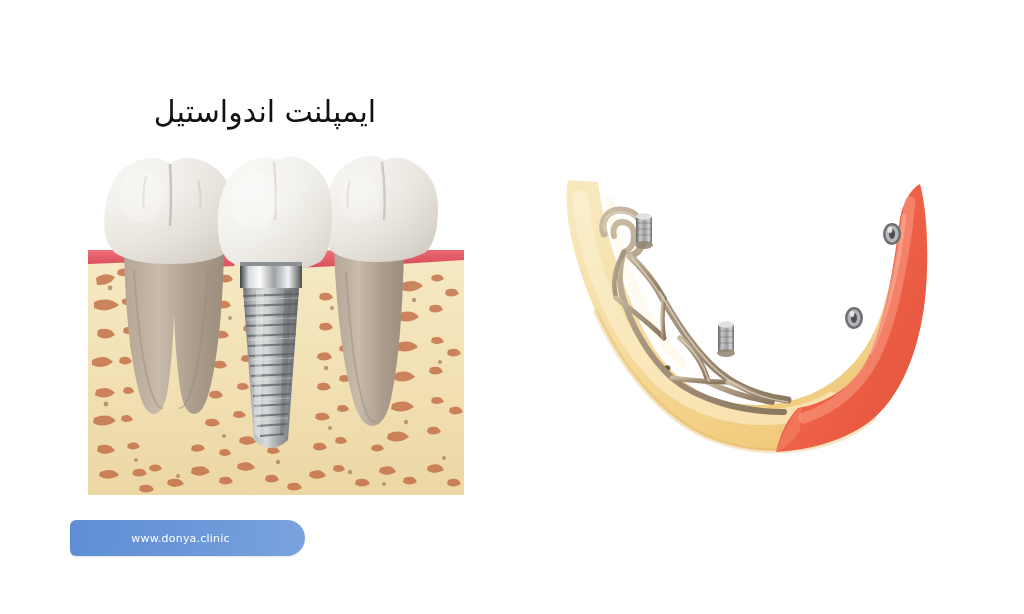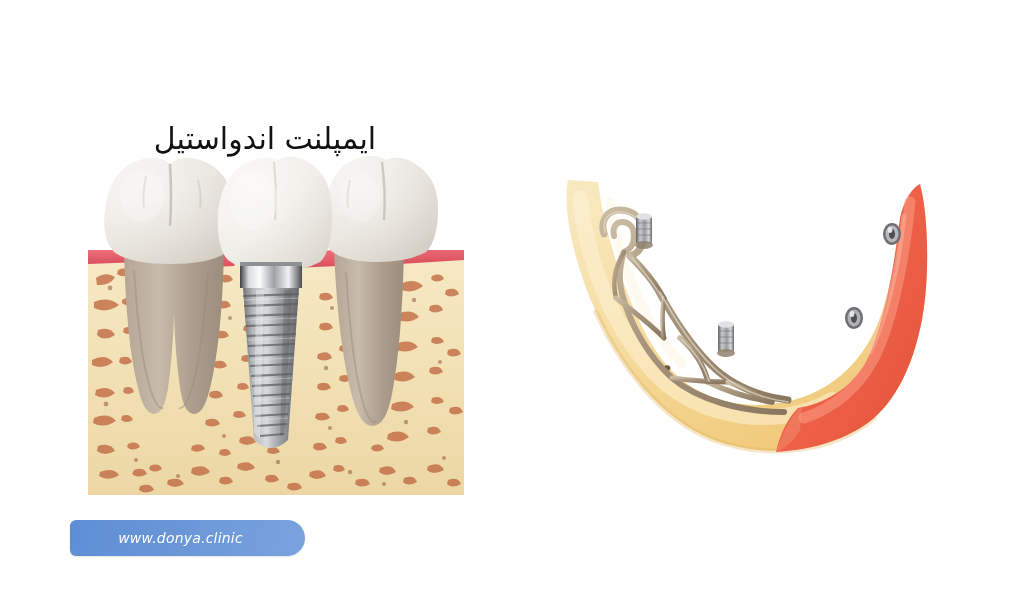--- a/index.html
+++ b/index.html
@@ -27,21 +27,20 @@
     position: absolute;
     top: 92px;
     font-size: 30px;
     line-height: 40px;
     color: #121212;
     direction: rtl;
     text-align: center;
     white-space: nowrap;
     letter-spacing: 0px;
     font-weight: 400;
-    margin-top: 27px;
   }
   .title-left  { left: 0px;   width: 530px; }
   .title-right { left: 530px; width: 494px; }
 
   
   .panel { position: absolute; }
   .panel-left  { left: 88px;  top: 150px; width: 376px; height: 345px; }
   .panel-right { left: 552px; top: 172px; width: 392px; height: 300px; }
 
   .panel svg { display: block; width: 100%; height: 100%; overflow: visible; }
@@ -58,24 +57,23 @@
     box-shadow: 0 1px 2px rgba(0,0,0,0.10);
   }
   .badge-text {
     position: absolute;
     left: 0; right: 0; top: 0; bottom: 0;
     display: flex;
     align-items: center;
     justify-content: center;
     padding-right: 14px;
     color: #ffffff;
-    font-size: 14px;
+    font-size: 11px;
     letter-spacing: 0.2px;
     font-family: "DejaVu Sans", "Liberation Sans", sans-serif;
-    font-style: italic;
   }
 </style>
 </head>
 <body>
 
 <div class="stage">
 
   <div class="title title-left">ایمپلنت اندواستیل</div>
 
 

